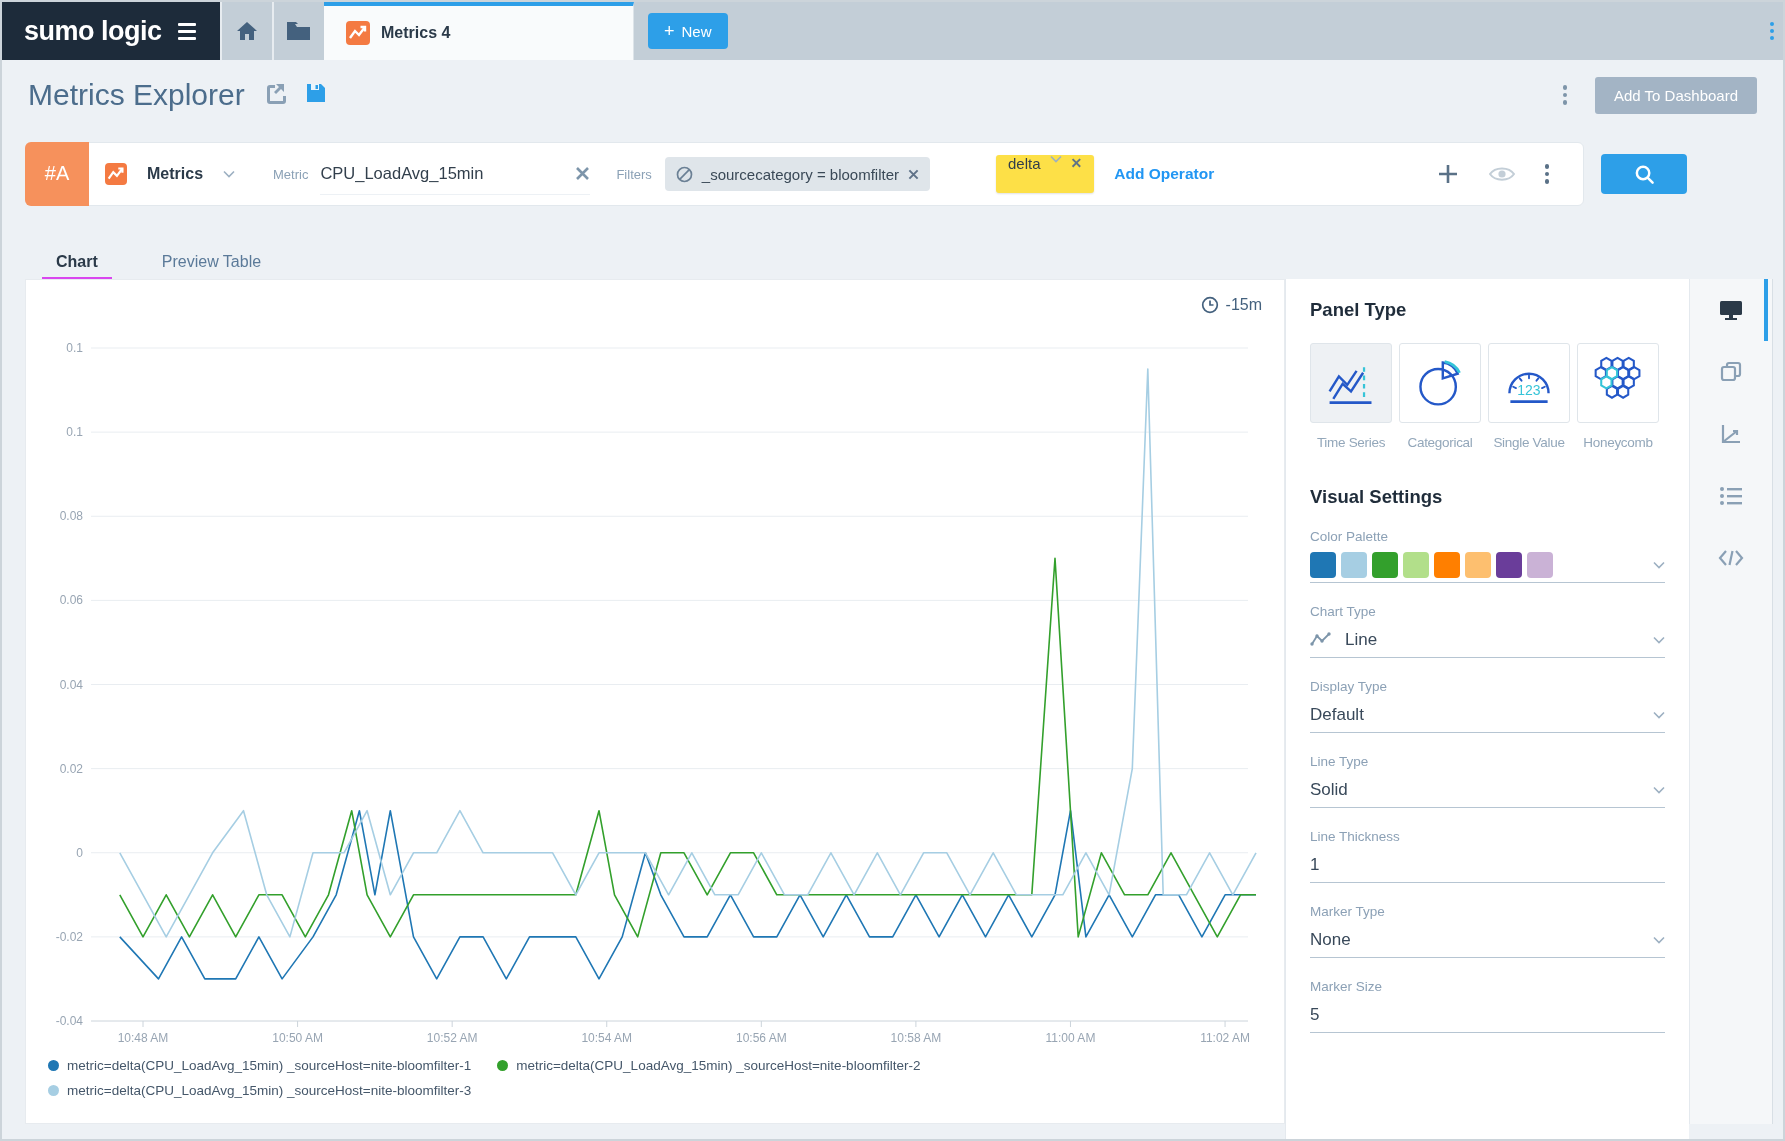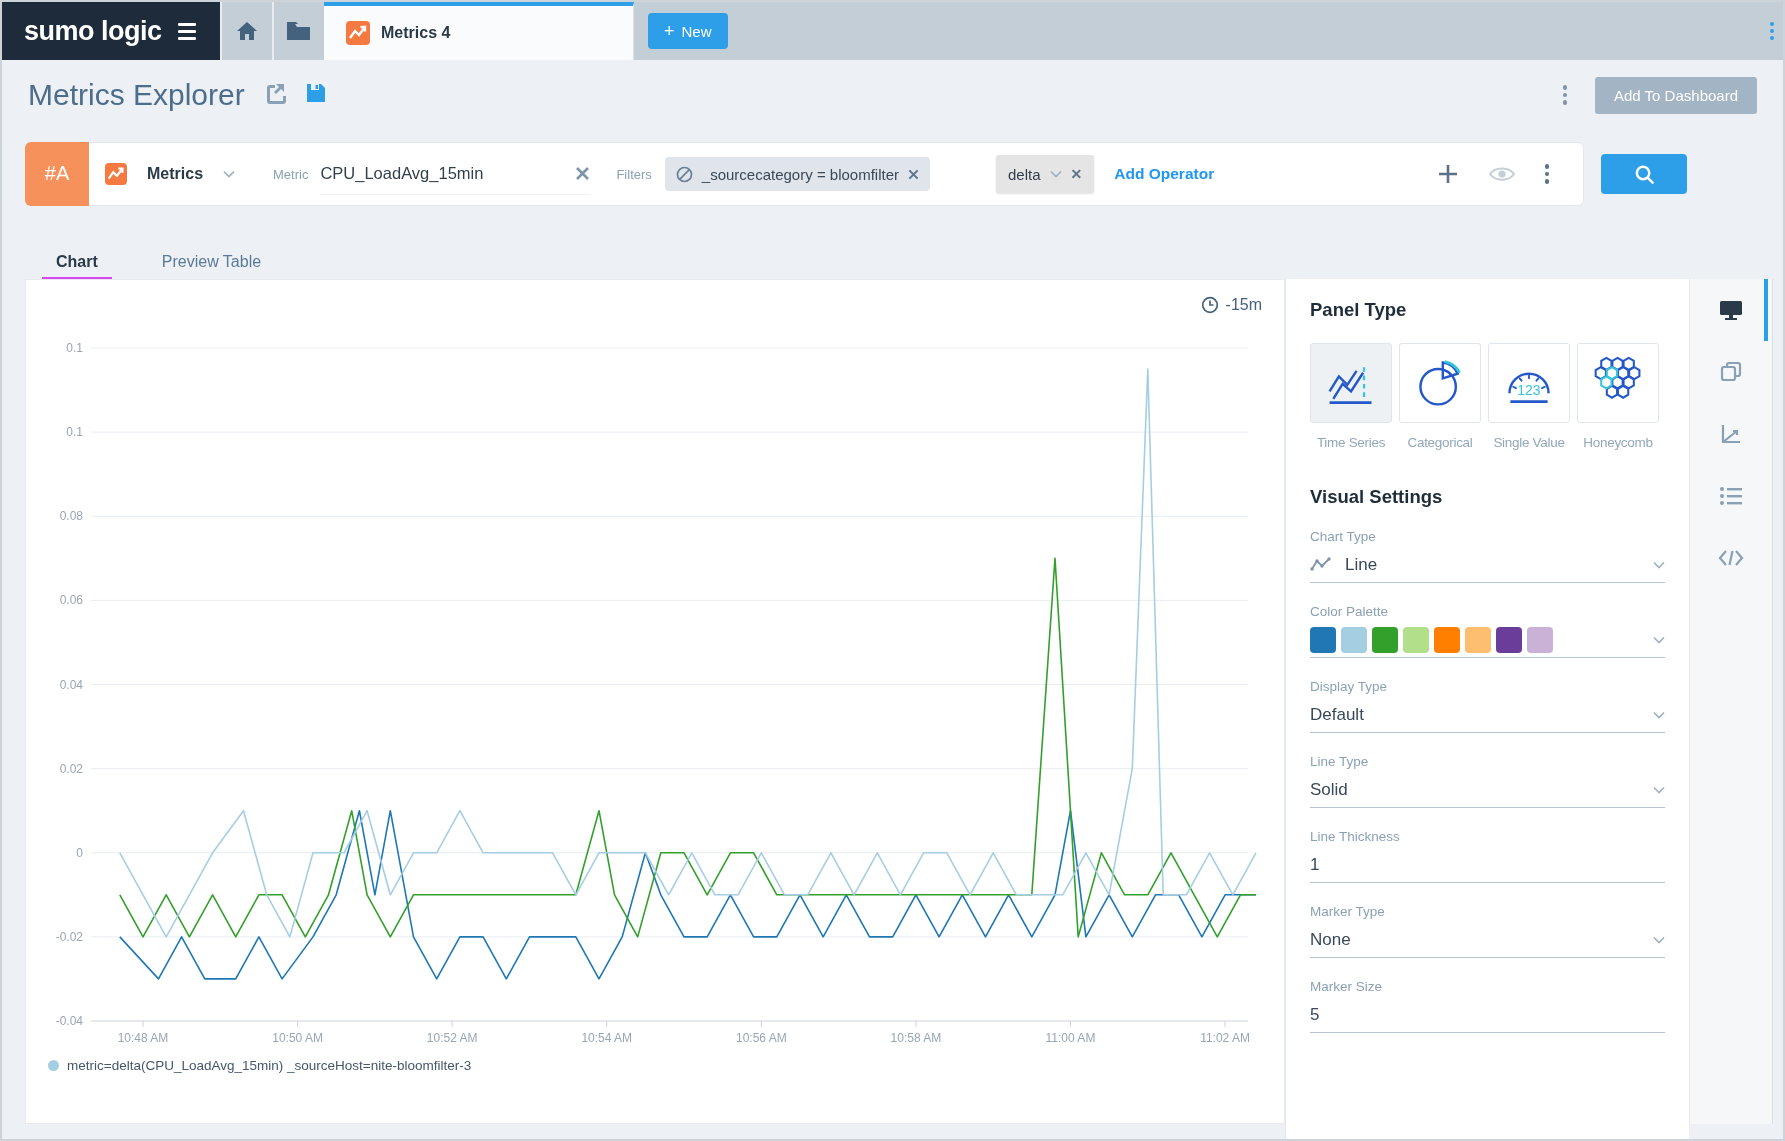--- a/index.html
+++ b/index.html
@@ -45,22 +45,22 @@
   .ds-label { font-size:16px; font-weight:600; color:#2b3a49; }
   .chev { width:12px; height:8px; }
   .fld-label { font-size:13px; color:#8ba1b6; }
   .metric-field { margin-left:38px; display:flex; align-items:center; gap:12px; }
   .underlined { display:flex; align-items:center; height:42px; border-bottom:1px solid #edf1f5; }
   .metric-value { font-size:16.5px; color:#323f4c; width:255px; }
   .x-icn { cursor:pointer; flex:0 0 auto; }
   .filters-field { margin-left:26px; display:flex; align-items:center; gap:13px;text-align:right; }
   .filter-chip { background:#dfe5ea; border-radius:4px; height:34px; padding:0 11px; display:flex; align-items:center; gap:9px; }
   .filter-chip-text { font-size:15px; color:#3a4957; }
-  .op-chip { margin-left:66px; background:#e5e5e5; border-radius:3px; height:38px; padding:0 12px;
-             display:flex; align-items:center; gap:9px; box-shadow:0 1px 2px rgba(0,0,0,.12); cursor:pointer; }
+  .op-chip { margin-left:66px; background:#fde047; border-radius:3px; height:38px; padding:0 12px;
+             display:flex; align-items:flex-start; gap:9px; box-shadow:0 1px 2px rgba(0,0,0,.12); cursor:pointer; }
   .op-chip-text { font-size:15px; color:#313e4b; }
   .op-x { font-size:14px; font-weight:bold; color:#5f7288; cursor:pointer; }
   .add-operator { margin-left:20px; color:#2196f3; font-size:15.5px; font-weight:600; text-decoration:none; cursor:pointer; }
   .q-icons { margin-left:auto; display:flex; align-items:center; gap:30px; padding-right:34px; }
   .q-icons > * { cursor:pointer; }
   .search-btn { position:absolute; top:152px; left:1599px; width:86px; height:40px; background:#2d9fe8;
                 border:none; border-radius:4px; display:flex; align-items:center; justify-content:center; cursor:pointer; }
 
   
   .view-tabs { position:absolute; top:244px; left:40px; display:flex; gap:36px; }
@@ -288,20 +288,30 @@
         <text x="889.9000000000001" y="762" text-anchor="middle" font-size="12" fill="#98a5b3" font-family="Liberation Sans, sans-serif">10:58 AM</text>
         <line x1="1044.48" y1="741" x2="1044.48" y2="747" stroke="#ccd4db" stroke-width="1"></line>
         <text x="1044.48" y="762" text-anchor="middle" font-size="12" fill="#98a5b3" font-family="Liberation Sans, sans-serif">11:00 AM</text>
         <line x1="1199.0600000000002" y1="741" x2="1199.0600000000002" y2="747" stroke="#ccd4db" stroke-width="1"></line>
         <text x="1199.0600000000002" y="762" text-anchor="middle" font-size="12" fill="#98a5b3" font-family="Liberation Sans, sans-serif">11:02 AM</text>
         <polyline points="93.8,656.9 132.5,698.9 155.6,656.9 178.8,698.9 209.7,698.9 232.9,656.9 256.1,698.9 287.0,656.9 310.2,614.8 333.4,530.7 348.9,614.8 364.3,530.7 387.5,656.9 410.7,698.9 433.9,656.9 457.1,656.9 480.3,698.9 503.5,656.9 526.6,656.9 549.8,656.9 573.0,698.9 596.2,656.9 619.4,572.8 634.8,614.8 658.0,656.9 681.2,656.9 704.4,614.8 727.6,656.9 750.8,656.9 774.0,614.8 797.2,656.9 820.3,614.8 843.5,656.9 866.7,656.9 889.9,614.8 913.1,656.9 936.3,614.8 959.5,656.9 982.6,614.8 1005.8,656.9 1029.0,614.8 1044.5,530.7 1059.9,656.9 1083.1,614.8 1106.3,656.9 1129.5,614.8 1152.7,614.8 1175.9,656.9 1199.1,614.8 1230.0,614.8" fill="none" stroke="#1f77b4" stroke-width="1.6" stroke-linejoin="round"></polyline>
         <polyline points="93.8,614.8 117.0,656.9 140.2,614.8 163.4,656.9 186.6,614.8 209.7,656.9 232.9,614.8 256.1,614.8 279.3,656.9 302.5,614.8 325.7,530.7 341.1,614.8 364.3,656.9 387.5,614.8 410.7,614.8 433.9,614.8 457.1,614.8 480.3,614.8 503.5,614.8 526.6,614.8 549.8,614.8 573.0,530.7 588.5,614.8 611.7,656.9 634.8,572.8 658.0,572.8 681.2,614.8 704.4,572.8 727.6,572.8 750.8,614.8 774.0,614.8 797.2,614.8 820.3,614.8 843.5,614.8 866.7,614.8 889.9,614.8 913.1,614.8 936.3,614.8 959.5,614.8 982.6,614.8 1005.8,614.8 1029.0,278.3 1052.2,656.9 1075.4,572.8 1098.6,614.8 1121.8,614.8 1145.0,572.8 1168.1,614.8 1191.3,656.9 1214.5,614.8 1230.0,614.8" fill="none" stroke="#33a02c" stroke-width="1.6" stroke-linejoin="round"></polyline>
         <polyline points="93.8,572.8 117.0,614.8 140.2,656.9 163.4,614.8 186.6,572.8 217.5,530.7 240.7,614.8 263.9,656.9 287.0,572.8 318.0,572.8 341.1,530.7 364.3,614.8 387.5,572.8 410.7,572.8 433.9,530.7 457.1,572.8 480.3,572.8 503.5,572.8 526.6,572.8 549.8,614.8 573.0,572.8 596.2,572.8 619.4,572.8 642.6,614.8 665.8,572.8 688.9,614.8 712.1,614.8 735.3,572.8 758.5,614.8 781.7,614.8 804.9,572.8 828.1,614.8 851.3,572.8 874.4,614.8 897.6,572.8 920.8,572.8 944.0,614.8 967.2,572.8 990.4,614.8 1013.6,614.8 1036.8,614.8 1059.9,572.8 1083.1,614.8 1106.3,488.6 1121.8,89.0 1137.2,614.8 1160.4,614.8 1183.6,572.8 1206.8,614.8 1230.0,572.8" fill="none" stroke="#a6cee3" stroke-width="1.6" stroke-linejoin="round"></polyline>
       </svg>
     <div class="legend">
+      <div class="legend-row" id="legend-row-1">
+          <span class="legend-entry">
+            <span class="legend-dot" style="background: rgb(31, 119, 180);"></span>
+            <span>metric=delta(CPU_LoadAvg_15min) _sourceHost=nite-bloomfilter-1</span>
+          </span>
+          <span class="legend-entry">
+            <span class="legend-dot" style="background: rgb(51, 160, 44);"></span>
+            <span>metric=delta(CPU_LoadAvg_15min) _sourceHost=nite-bloomfilter-2</span>
+          </span>
+        </div>
       <div class="legend-row" id="legend-row-2">
           <span class="legend-entry">
             <span class="legend-dot" style="background: rgb(166, 206, 227);"></span>
             <span>metric=delta(CPU_LoadAvg_15min) _sourceHost=nite-bloomfilter-3</span>
           </span>
         </div>
     </div>
   </div>
 
   <div class="settings">
@@ -365,56 +375,56 @@
     <div class="ptype-labels">
       <span class="ptype-label">Time Series</span>
       <span class="ptype-label">Categorical</span>
       <span class="ptype-label">Single Value</span>
       <span class="ptype-label">Honeycomb</span>
     </div>
 
     <div class="sec-title vs-title">Visual Settings</div>
 
     <div class="field">
-      <div class="field-label">Chart Type</div>
-      <div class="field-value-row">
-        <svg width="22" height="15" viewBox="0 0 22 15">
-          <polyline points="2,12 7,4 12,9 19,2" fill="none" stroke="#7d95aa" stroke-width="1.8"></polyline>
-          <circle cx="2" cy="12" r="1.7" fill="#7d95aa"></circle>
-            <circle cx="7" cy="4" r="1.7" fill="#7d95aa"></circle>
-          <circle cx="12" cy="9" r="1.7" fill="#7d95aa"></circle>
-            <circle cx="19" cy="2" r="1.7" fill="#7d95aa"></circle>
-        </svg>
-        <span class="field-value">Line</span>
-        <svg class="chev field-chev" viewBox="0 0 12 8">
-            <polyline points="1,1.5 6,6.5 11,1.5" fill="none" stroke="#9db0c2" stroke-width="1.6"></polyline>
-          </svg>
-      </div>
-    </div>
-
-    <div class="field">
       <div class="field-label">Color Palette</div>
       <div class="field-value-row">
         <span class="swatches" id="swatches">
             <span class="swatch" style="background: rgb(31, 119, 180);"></span>
             <span class="swatch" style="background: rgb(166, 206, 227);"></span>
             <span class="swatch" style="background: rgb(51, 160, 44);"></span>
             <span class="swatch" style="background: rgb(178, 223, 138);"></span>
             <span class="swatch" style="background: rgb(255, 127, 0);"></span>
             <span class="swatch" style="background: rgb(253, 191, 111);"></span>
             <span class="swatch" style="background: rgb(106, 61, 154);"></span>
             <span class="swatch" style="background: rgb(202, 178, 214);"></span>
           </span>
         <svg class="chev field-chev" viewBox="0 0 12 8">
             <polyline points="1,1.5 6,6.5 11,1.5" fill="none" stroke="#9db0c2" stroke-width="1.6"></polyline>
           </svg>
       </div>
     </div>
 
     <div class="field">
+      <div class="field-label">Chart Type</div>
+      <div class="field-value-row">
+        <svg width="22" height="15" viewBox="0 0 22 15">
+          <polyline points="2,12 7,4 12,9 19,2" fill="none" stroke="#7d95aa" stroke-width="1.8"></polyline>
+          <circle cx="2" cy="12" r="1.7" fill="#7d95aa"></circle>
+            <circle cx="7" cy="4" r="1.7" fill="#7d95aa"></circle>
+          <circle cx="12" cy="9" r="1.7" fill="#7d95aa"></circle>
+            <circle cx="19" cy="2" r="1.7" fill="#7d95aa"></circle>
+        </svg>
+        <span class="field-value">Line</span>
+        <svg class="chev field-chev" viewBox="0 0 12 8">
+            <polyline points="1,1.5 6,6.5 11,1.5" fill="none" stroke="#9db0c2" stroke-width="1.6"></polyline>
+          </svg>
+      </div>
+    </div>
+
+    <div class="field">
       <div class="field-label">Display Type</div>
       <div class="field-value-row">
         <span class="field-value">Default</span>
         <svg class="chev field-chev" viewBox="0 0 12 8">
             <polyline points="1,1.5 6,6.5 11,1.5" fill="none" stroke="#9db0c2" stroke-width="1.6"></polyline>
           </svg>
       </div>
     </div>
 
     <div class="field">

